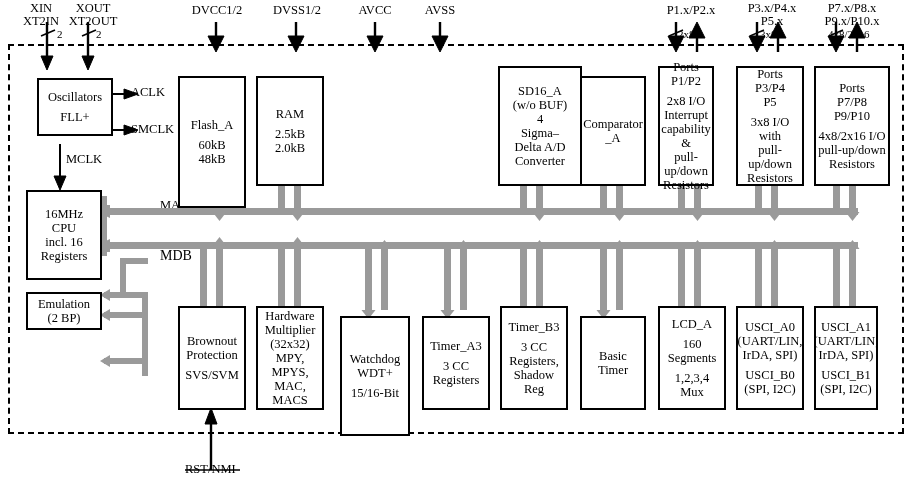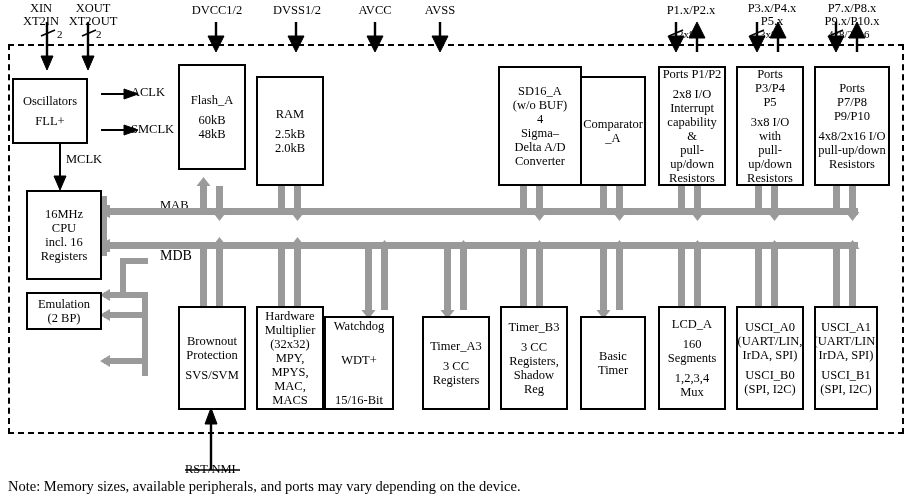--- a/index.html
+++ b/index.html
@@ -271,39 +271,39 @@
 
       <line x1="60" y1="144" x2="60" y2="178" stroke-width="2"></line>
       <polygon points="54,176 66,176 60,190"></polygon>
 
       <line x1="211" y1="420" x2="211" y2="470" stroke-width="2.4"></line>
       <polygon points="205,424 217,424 211,408"></polygon>
       <line x1="185" y1="470" x2="240" y2="470" stroke-width="1.6"></line>
     </g>
   </svg>
 
-  <div class="blk" style="left:12px;top:78px;width:76px;height:66px;">
+  <div class="blk" style="left:37px;top:78px;width:76px;height:58px;">
     <span class="ttl">Oscillators</span>
     <span class="sub">FLL+</span>
   </div>
 
   <div class="blk" style="left:26px;top:190px;width:76px;height:90px;">
     <span>16MHz</span>
     <span>CPU</span>
     <span>incl. 16</span>
     <span>Registers</span>
   </div>
 
   <div class="blk" style="left:26px;top:292px;width:76px;height:38px;">
     <span>Emulation</span>
     <span>(2 BP)</span>
   </div>
 
 
-  <div class="blk" style="left:178px;top:64px;width:68px;height:106px;">
+  <div class="blk" style="left:178px;top:76px;width:68px;height:132px;">
     <span>Flash_A</span>
     <span class="sub">60kB</span>
     <span>48kB</span>
   </div>
 
   <div class="blk" style="left:256px;top:76px;width:68px;height:110px;">
     <span>RAM</span>
     <span class="sub">2.5kB</span>
     <span>2.0kB</span>
   </div>
@@ -315,21 +315,21 @@
     <span>Sigma–</span>
     <span>Delta A/D</span>
     <span>Converter</span>
   </div>
 
   <div class="blk" style="left:580px;top:76px;width:66px;height:110px;">
     <span>Comparator</span>
     <span>_A</span>
   </div>
 
-  <div class="blk" style="left:658px;top:66px;width:68px;height:120px;align-items:center;">
+  <div class="blk" style="left:658px;top:66px;width:56px;height:120px;align-items:center;">
     <span>Ports P1/P2</span>
     <span class="sub">2x8 I/O</span>
     <span>Interrupt</span>
     <span>capability &amp;</span>
     <span>pull-up/down</span>
     <span>Resistors</span>
   </div>
 
   <div class="blk" style="left:736px;top:66px;width:68px;height:120px;">
     <span>Ports</span>
@@ -358,21 +358,21 @@
   <div class="blk" style="left:256px;top:306px;width:68px;height:104px;">
     <span>Hardware</span>
     <span>Multiplier</span>
     <span>(32x32)</span>
     <span>MPY,</span>
     <span>MPYS,</span>
     <span>MAC,</span>
     <span>MACS</span>
   </div>
 
-  <div class="blk" style="left:324px;top:316px;width:70px;height:94px;gap:20px;">
+  <div class="blk" style="left:340px;top:316px;width:70px;height:120px;">
     <span>Watchdog</span>
     <span>WDT+</span>
     <span class="sub">15/16-Bit</span>
   </div>
 
   <div class="blk" style="left:422px;top:316px;width:68px;height:94px;">
     <span>Timer_A3</span>
     <span class="sub">3 CC</span>
     <span>Registers</span>
   </div>
@@ -405,15 +405,14 @@
   </div>
 
   <div class="blk" style="left:814px;top:306px;width:64px;height:104px;">
     <span>USCI_A1</span>
     <span>(UART/LIN,</span>
     <span>IrDA, SPI)</span>
     <span class="sub">USCI_B1</span>
     <span>(SPI, I2C)</span>
   </div>
 
-  <div class="note">Note: Memory sizes, available peripherals, and ports may vary depending on the device.</div>
 
 </div>
 
 </body></html>

